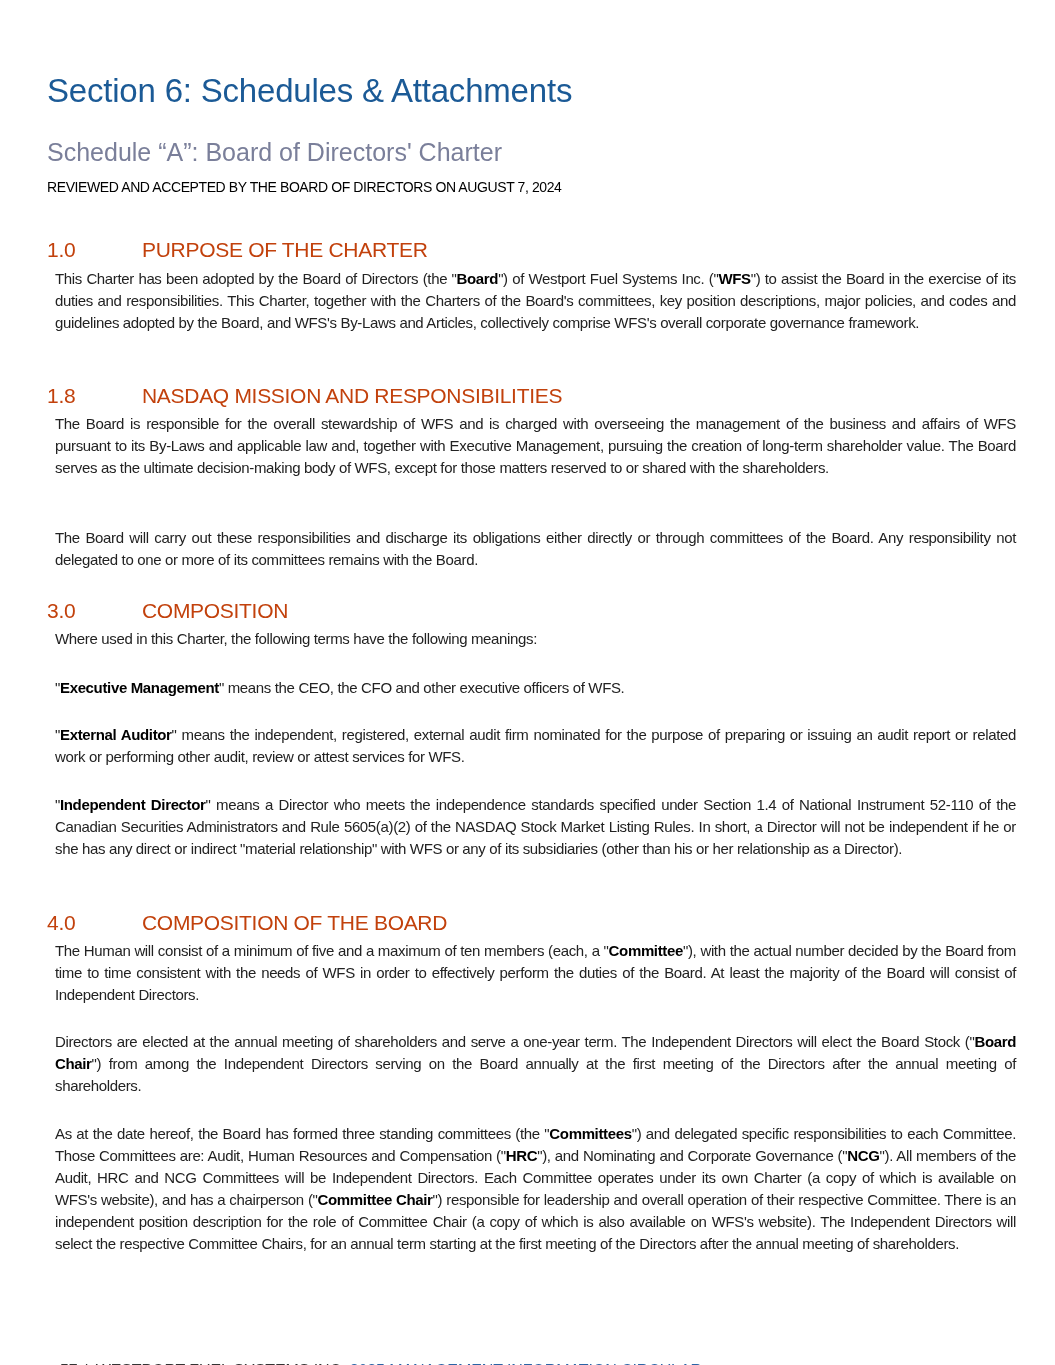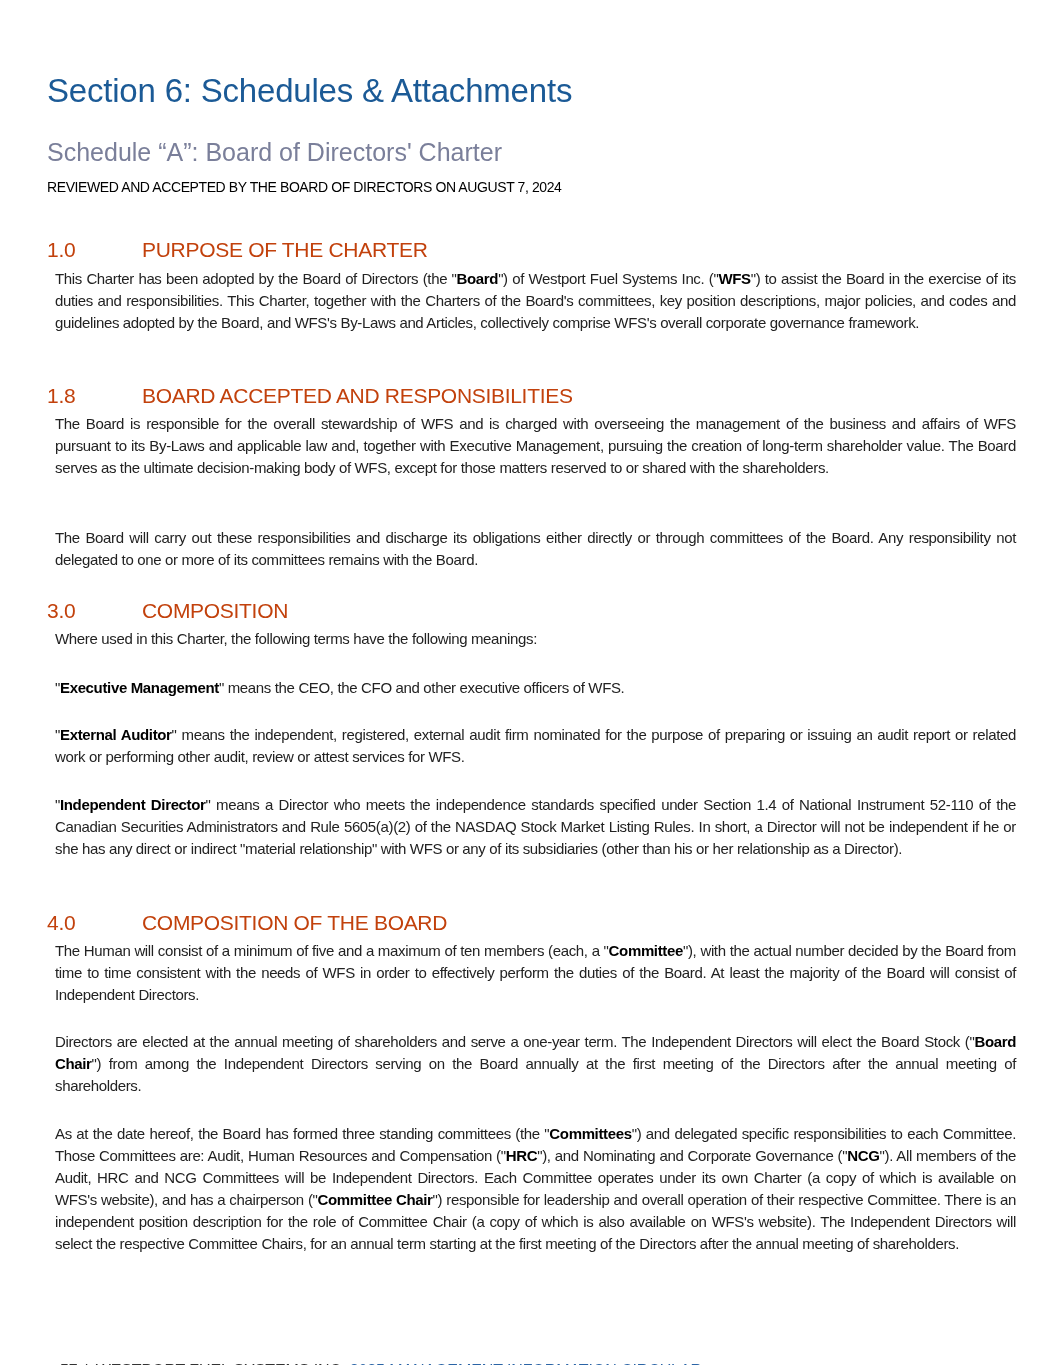--- a/index.html
+++ b/index.html
@@ -48,21 +48,21 @@
   <h1 class="section-title">Section 6: Schedules &amp; Attachments</h1>
   <h2 class="schedule-title">Schedule “A”: Board of Directors' Charter</h2>
   <div class="reviewed">REVIEWED AND ACCEPTED BY THE BOARD OF DIRECTORS ON AUGUST 7, 2024</div>
 
   <h3 class="heading" style="top:238px">
     <span class="num">1.0</span><span>PURPOSE OF THE CHARTER</span>
   </h3>
   <p class="para" style="top:268px"><span>This Charter has been adopted by the Board of Directors (the "</span><b>Board</b><span>") of Westport Fuel Systems Inc. ("</span><b>WFS</b><span>") to assist the Board in the exercise of its duties and responsibilities. This Charter, together with the Charters of the Board's committees, key position descriptions, major policies, and codes and guidelines adopted by the Board, and WFS's By-Laws and Articles, collectively comprise WFS's overall corporate governance framework.</span></p>
 
   <h3 class="heading" style="top:384px">
-    <span class="num">1.8</span><span>BOARD ACCEPTED AND RESPONSIBILITIES</span>
+    <span class="num">1.8</span><span>NASDAQ MISSION AND RESPONSIBILITIES</span>
   </h3>
   <p class="para" style="top:413px"><span>The Board is responsible for the overall stewardship of WFS and is charged with overseeing the management of the business and affairs of WFS pursuant to its By-Laws and applicable law and, together with Executive Management, pursuing the creation of long-term shareholder value. The Board serves as the ultimate decision-making body of WFS, except for those matters reserved to or shared with the shareholders.</span></p>
   <p class="para" style="top:527px"><span>The Board will carry out these responsibilities and discharge its obligations either directly or through committees of the Board. Any responsibility not delegated to one or more of its committees remains with the Board.</span></p>
 
   <h3 class="heading" style="top:599px">
     <span class="num">3.0</span><span>COMPOSITION</span>
   </h3>
   <p class="para" style="top:628px"><span>Where used in this Charter, the following terms have the following meanings:</span></p>
   <p class="para" style="top:677px"><span>"</span><b>Executive Management</b><span>" means the CEO, the CFO and other executive officers of WFS.</span></p>
   <p class="para" style="top:724px"><span>"</span><b>External Auditor</b><span>" means the independent, registered, external audit firm nominated for the purpose of preparing or issuing an audit report or related work or performing other audit, review or attest services for WFS.</span></p>

